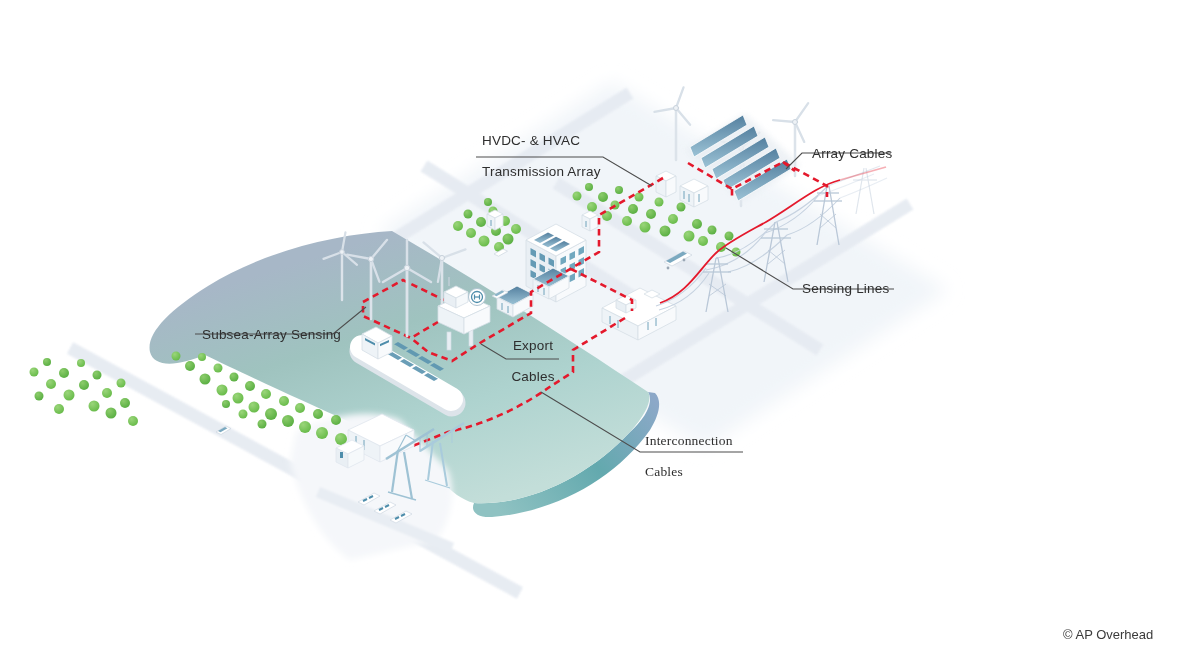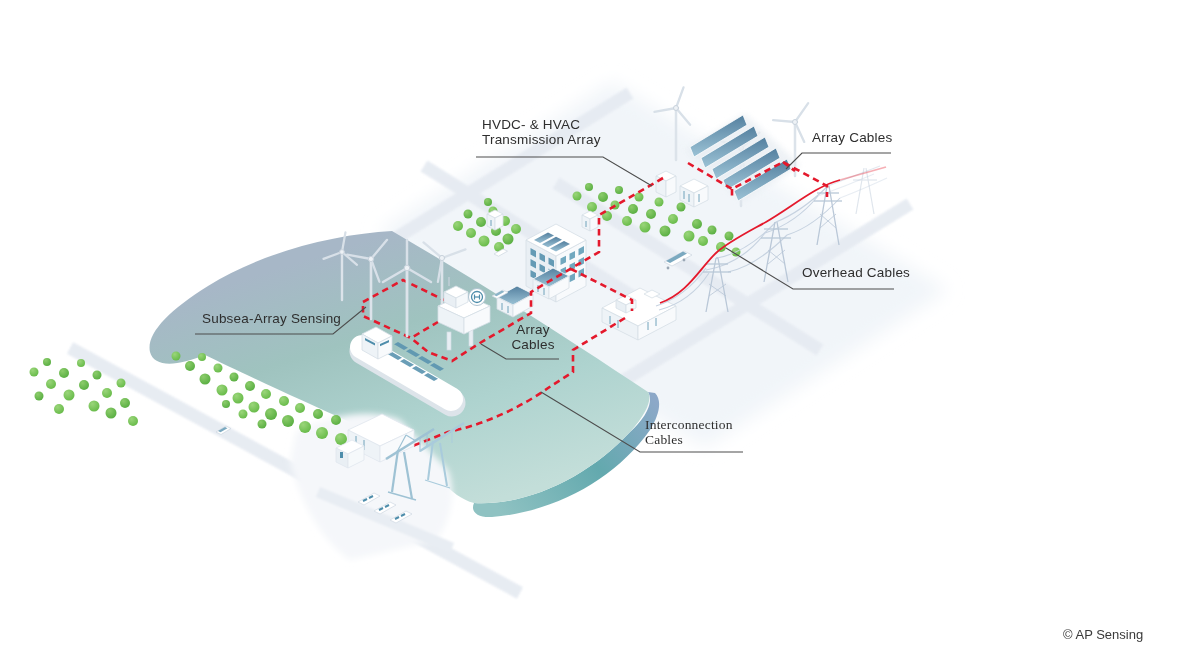--- a/index.html
+++ b/index.html
@@ -1,21 +1,21 @@
 <!DOCTYPE html>
 <html><head>
 <meta charset="utf-8">
 <style>
   html,body{margin:0;padding:0;background:#fff;}
   #stage{position:relative;width:1182px;height:665px;overflow:hidden;background:#fff;
          font-family:"Liberation Sans", sans-serif;}
   #scene{position:absolute;left:0;top:0;}
   .label{position:absolute;font-size:13.5px;line-height:15px;color:#2e2e2e;
          font-weight:400;letter-spacing:.2px;white-space:nowrap;}
-  .label span{display:block;}
+  .label span{display:block;margin-top:16px;}
   .label.center{text-align:center;}
   .credit{position:absolute;font-size:13px;color:#3a3a3a;}
 </style>
 </head>
 <body>
 
 <div id="stage">
 <svg id="scene" width="1182" height="665" viewBox="0 0 1182 665">
   <defs>
     <filter id="soft8">
@@ -497,27 +497,27 @@
 </svg>
 
 <div class="label" style="left:482px;top:117px;">
   <span>HVDC- &amp; HVAC</span>
   <span>Transmission Array</span>
 </div>
 <div class="label" style="left:812px;top:130px;">
   <span>Array Cables</span>
 </div>
 <div class="label" style="left:802px;top:265px;">
-  <span>Overhead Cables</span>
+  <span>Sensing Lines</span>
 </div>
 <div class="label" style="left:202px;top:311px;">
   <span>Subsea-Array Sensing</span>
 </div>
 <div class="label center" style="left:505px;top:322px;width:56px;">
-  <span>Array</span>
+  <span>Export</span>
   <span>Cables</span>
 </div>
 <div class="label" style="left:645px;top:417px;font-family:Liberation Serif, serif;">
   <span>Interconnection</span>
   <span>Cables</span>
 </div>
-<div class="credit" style="left:1063px;top:627px;">© AP Sensing</div>
+<div class="credit" style="left:1063px;top:627px;">© AP Overhead</div>
 </div>
 
 </body></html>

